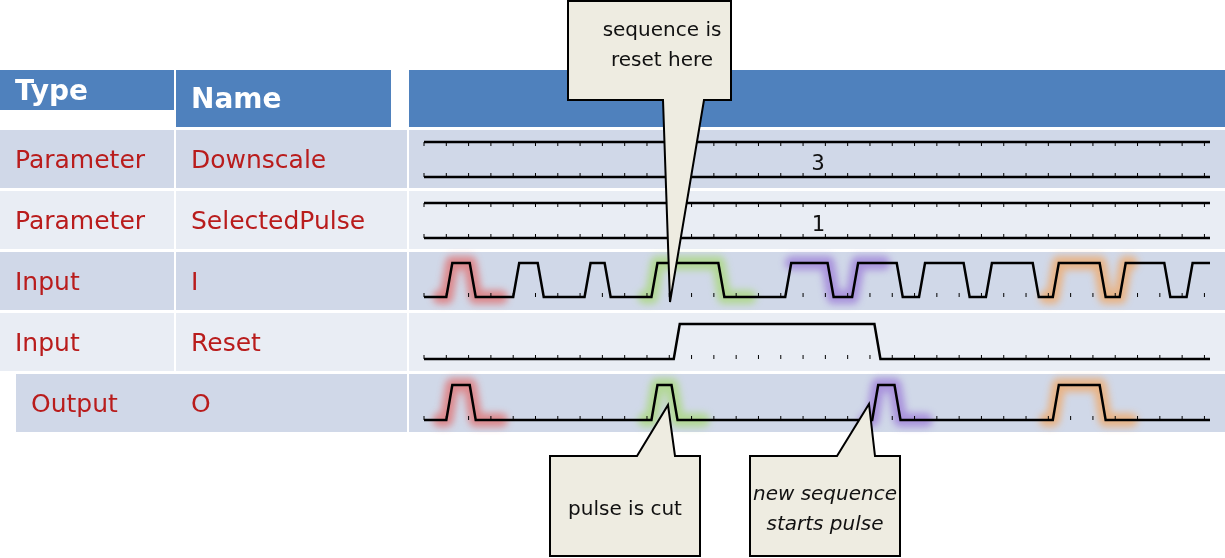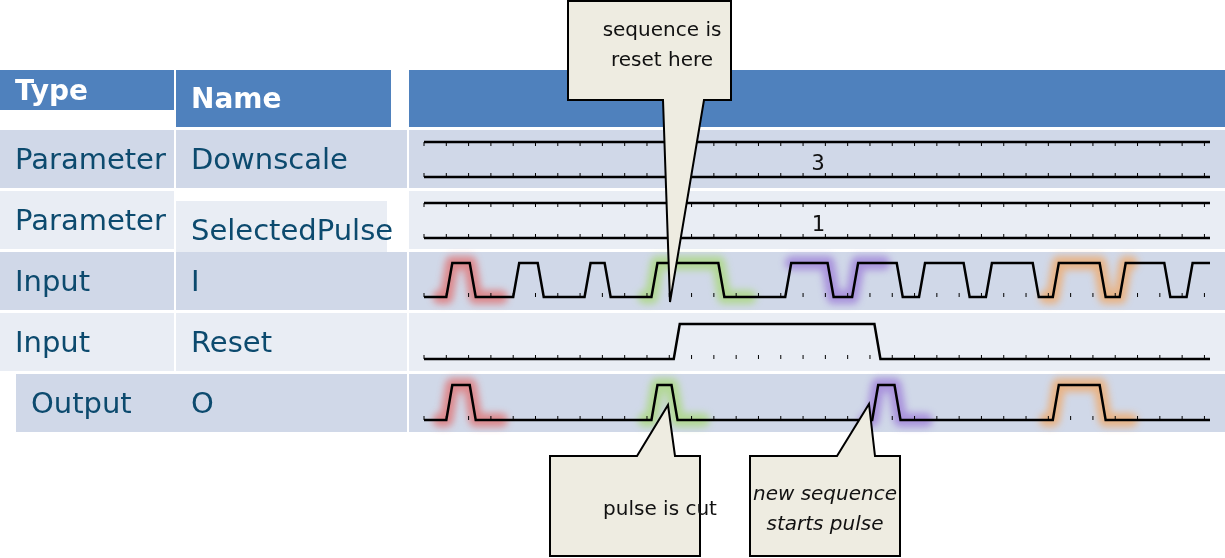--- a/index.html
+++ b/index.html
@@ -1,20 +1,20 @@
 <!DOCTYPE html>
 <html><head>
 <meta charset="utf-8">
 <style>
   html, body { margin: 0; padding: 0; background: #ffffff; }
   body { width: 1225px; height: 558px; position: relative; overflow: hidden;
          font-family: "DejaVu Sans", "Liberation Sans", sans-serif; }
   #stage { position: absolute; left: 0; top: 0; width: 1225px; height: 558px; }
   .cell { position: absolute; box-sizing: border-box; display: flex; align-items: center;
-          padding-left: 15px; font-size: 29px; color: #0c4a6e; }
+          padding-left: 15px; font-size: 25px; color: #b91c1c; }
   .hdr { background: #4F81BD; color: #fff; font-weight: bold; font-size: 28px; }
   .odd { background: #D0D8E8; }
   .even { background: #E9EDF4; }
   .callout-text { position: absolute; display: flex; align-items: center; justify-content: center;
                   text-align: center; font-size: 20px; color: #111; line-height: 30px; }
   svg { position: absolute; left: 0; top: 0; }
 </style>
 </head>
 <body>
 
@@ -22,21 +22,21 @@
 
   <div class="cell hdr" style="left:0;top:70px;width:174px;height:40px;">Type</div>
   <div class="cell hdr" style="left:176px;top:70px;width:215px;height:57px;">Name</div>
   <div class="cell hdr" style="left:409px;top:70px;width:816px;height:57px;"></div>
 
   <div class="cell odd" style="left:0;top:130px;width:174px;height:58px;">Parameter</div>
   <div class="cell odd" style="left:176px;top:130px;width:231px;height:58px;">Downscale</div>
   <div class="cell odd" style="left:409px;top:130px;width:816px;height:58px;"></div>
 
   <div class="cell even" style="left:0;top:191px;width:174px;height:58px;">Parameter</div>
-  <div class="cell even" style="left:176px;top:201px;width:211px;height:58px;">SelectedPulse</div>
+  <div class="cell even" style="left:176px;top:191px;width:231px;height:58px;">SelectedPulse</div>
   <div class="cell even" style="left:409px;top:191px;width:816px;height:58px;"></div>
 
   <div class="cell odd" style="left:0;top:252px;width:174px;height:58px;">Input</div>
   <div class="cell odd" style="left:176px;top:252px;width:231px;height:58px;">I</div>
   <div class="cell odd" style="left:409px;top:252px;width:816px;height:58px;"></div>
 
   <div class="cell even" style="left:0;top:313px;width:174px;height:58px;">Input</div>
   <div class="cell even" style="left:176px;top:313px;width:231px;height:58px;">Reset</div>
   <div class="cell even" style="left:409px;top:313px;width:816px;height:58px;"></div>
 
@@ -328,19 +328,19 @@
     <g id="callout-layer">
       <path d="M568,1 L731,1 L731,100 L704,100 L670,302 L663,100 L568,100 Z" fill="#EEECE1" stroke="#000" stroke-width="2" stroke-linejoin="miter"></path>
       <path d="M550,456 L637,456 L668,405 L675,456 L700,456 L700,556 L550,556 Z" fill="#EEECE1" stroke="#000" stroke-width="2"></path>
       <path d="M750,456 L837,456 L869,404 L875,456 L900,456 L900,556 L750,556 Z" fill="#EEECE1" stroke="#000" stroke-width="2"></path>
     </g>
   </svg>
 
   <div class="callout-text" style="left:568px;top:12px;width:188px;height:64px;">
     <div><span>sequence is</span><br><span>reset here</span></div>
   </div>
-  <div class="callout-text" style="left:550px;top:476px;width:150px;height:64px;padding-left:35px;">
+  <div class="callout-text" style="left:550px;top:476px;width:150px;height:64px;">
     <span>pulse is cut</span>
   </div>
   <div class="callout-text" style="left:750px;top:476px;width:150px;height:64px;font-style:italic;">
     <div><span>new sequence</span><br><span>starts pulse</span></div>
   </div>
 </div>
 
 </body></html>

